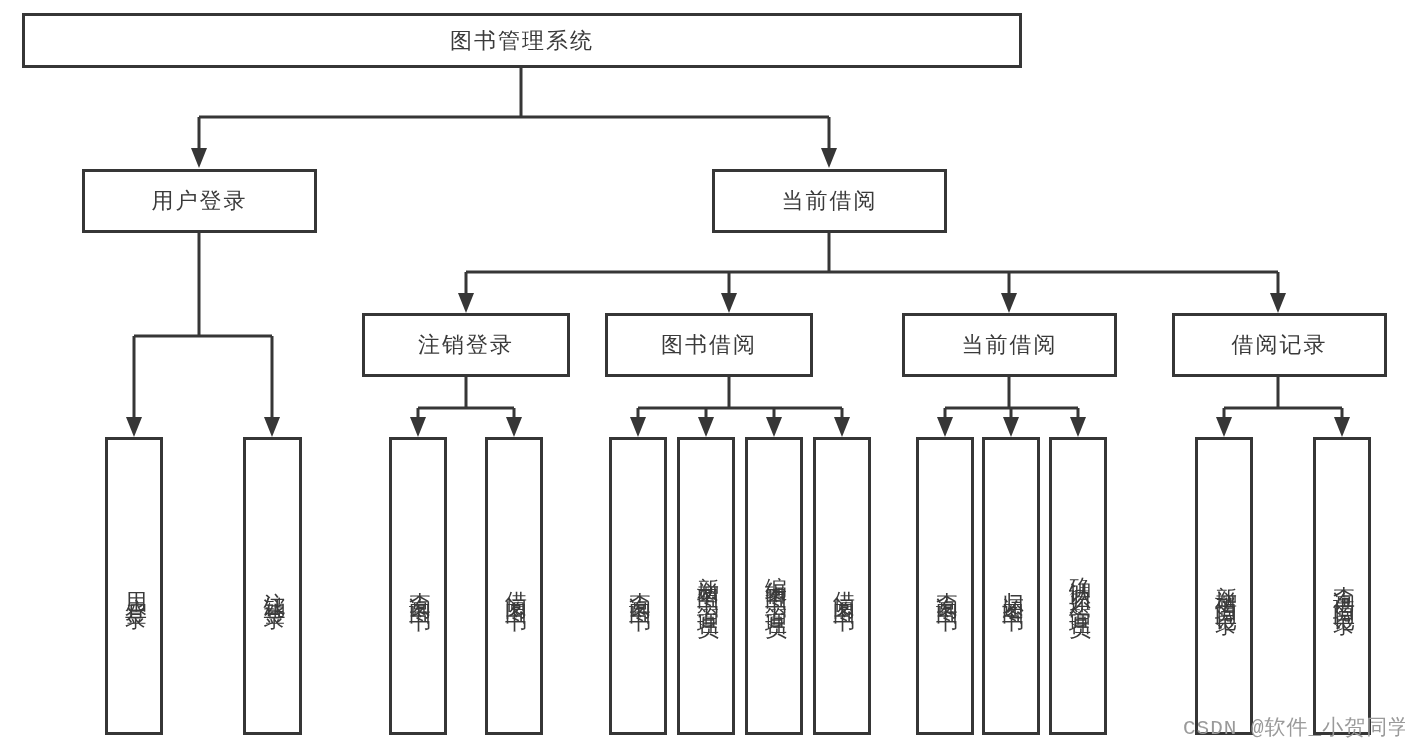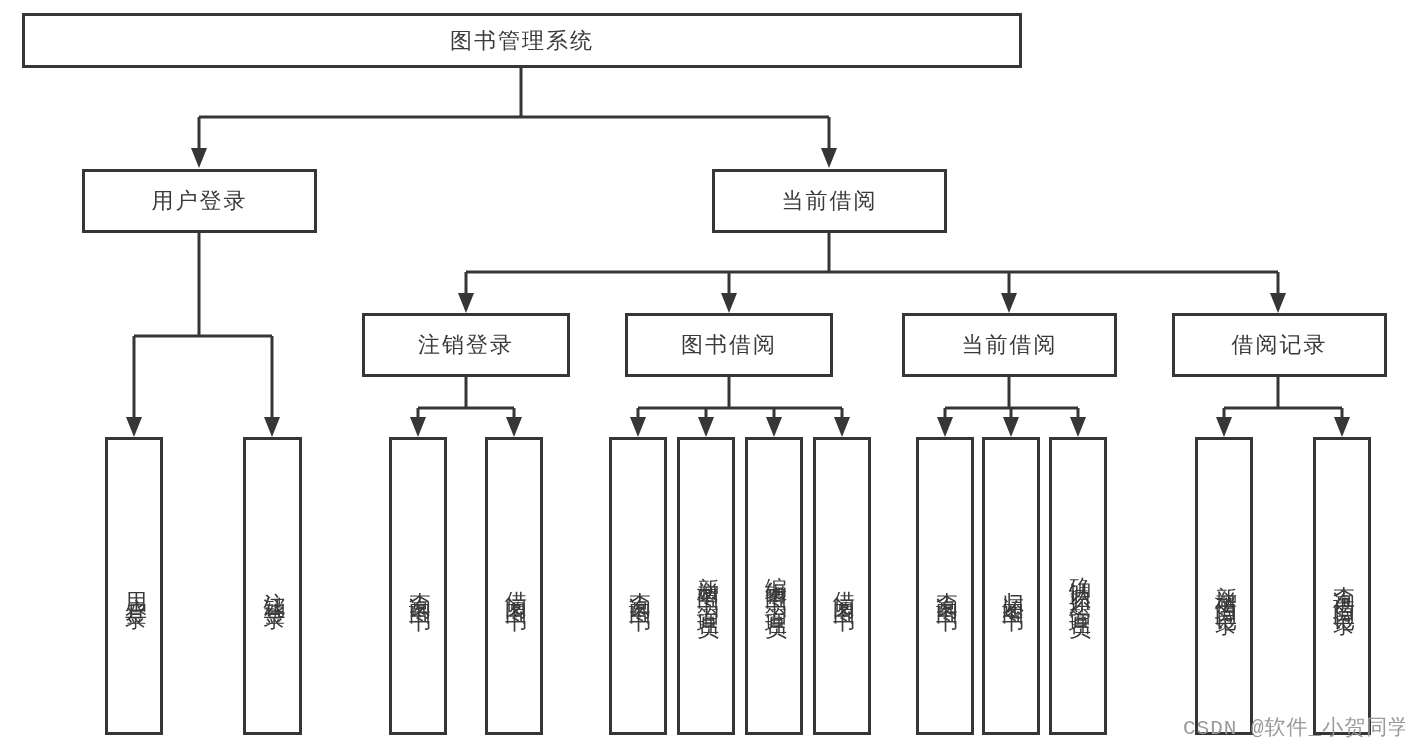--- a/index.html
+++ b/index.html
@@ -77,21 +77,21 @@
       <polygon points="1334,417 1350,417 1342,437"></polygon>
     </g>
   </svg>
 
   <div class="node h" style="left:22px;top:13px;width:1000px;height:55px">图书管理系统</div>
 
   <div class="node h" style="left:82px;top:169px;width:235px;height:64px">用户登录</div>
   <div class="node h" style="left:712px;top:169px;width:235px;height:64px">当前借阅</div>
 
   <div class="node h" style="left:362px;top:313px;width:208px;height:64px">注销登录</div>
-  <div class="node h" style="left:625px;top:313px;width:208px;height:64px">图书借阅</div>
+  <div class="node h" style="left:605px;top:313px;width:208px;height:64px">图书借阅</div>
   <div class="node h" style="left:902px;top:313px;width:215px;height:64px">当前借阅</div>
   <div class="node h" style="left:1172px;top:313px;width:215px;height:64px">借阅记录</div>
 
   <div class="node v" style="left:105px;top:437px;width:58px;height:298px">用户登录</div>
   <div class="node v" style="left:243px;top:437px;width:59px;height:298px">注销登录</div>
 
   <div class="node v" style="left:389px;top:437px;width:58px;height:298px">查询图书</div>
   <div class="node v" style="left:485px;top:437px;width:58px;height:298px">借阅图书</div>
 
   <div class="node v" style="left:609px;top:437px;width:58px;height:298px">查询图书</div>

